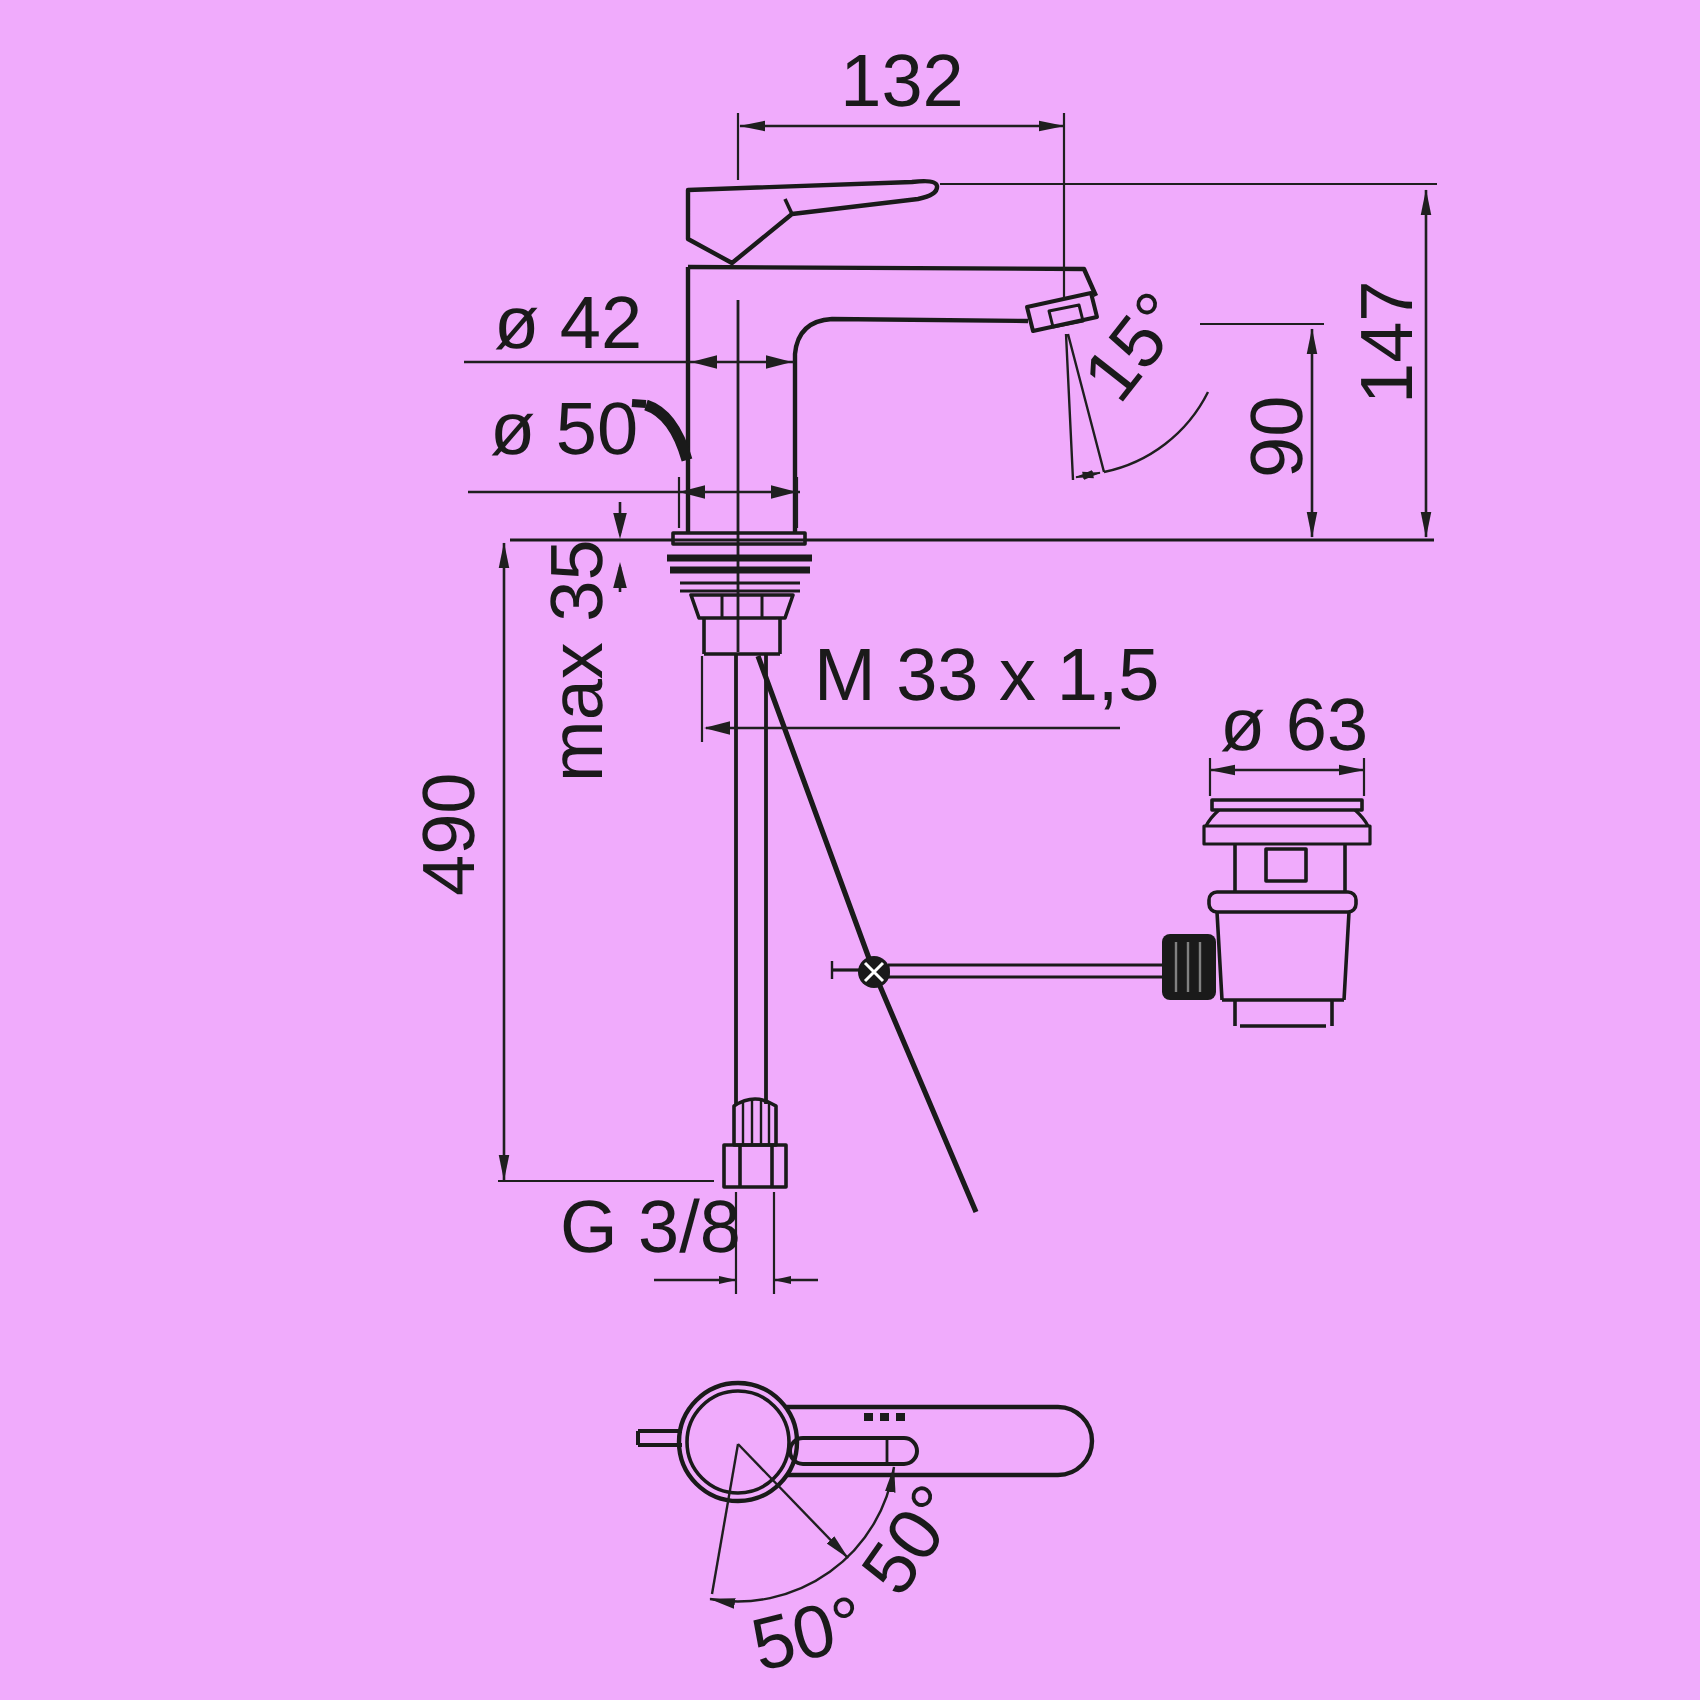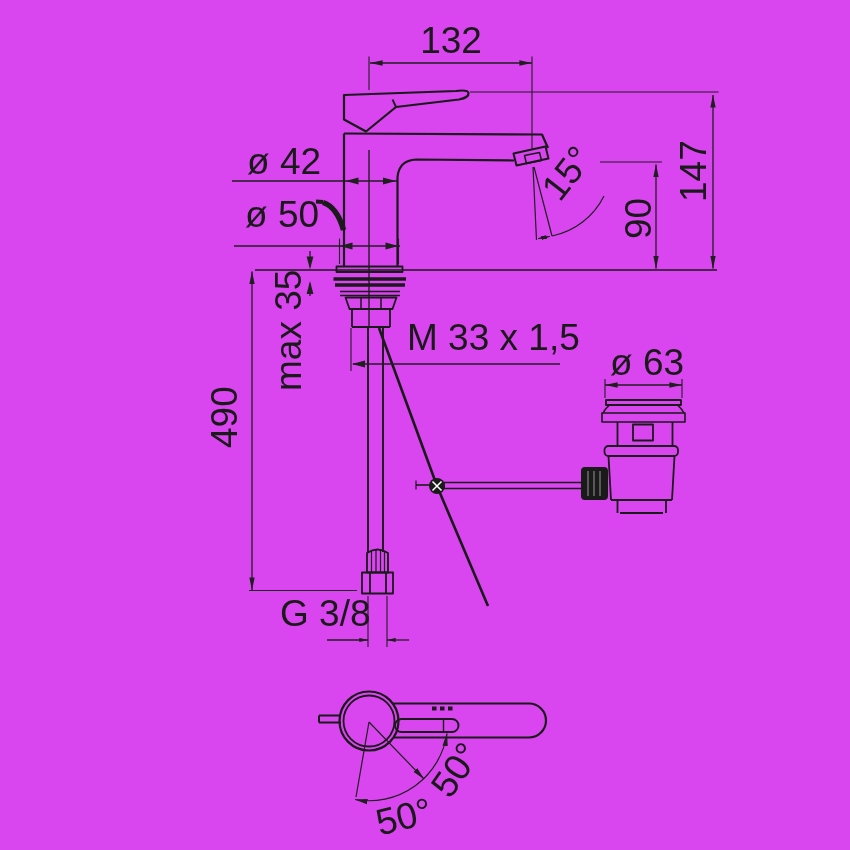--- a/index.html
+++ b/index.html
@@ -1,16 +1,16 @@
 <!DOCTYPE html>
 <html><head>
 <meta charset="utf-8">
 <style>
   html,body { margin:0; padding:0; background:#ffffff; }
-  .stage { position:relative; width:850px; height:850px; background:#d946ef; overflow:hidden; }
+  .stage { position:relative; width:850px; height:850px; background:#f0abfc; overflow:hidden; }
   svg { display:block; }
   .dim {
     font-family:"Liberation Sans", sans-serif;
     font-size:37px;
     fill:#1a1a1a;
     letter-spacing:0px;
   }
   .outline  { stroke:#1a1a1a; fill:none; stroke-linejoin:round; stroke-linecap:butt; }
   .dimline  { stroke:#1f1f1f; fill:none; }
   .arrow    { fill:#1f1f1f; stroke:none; }

